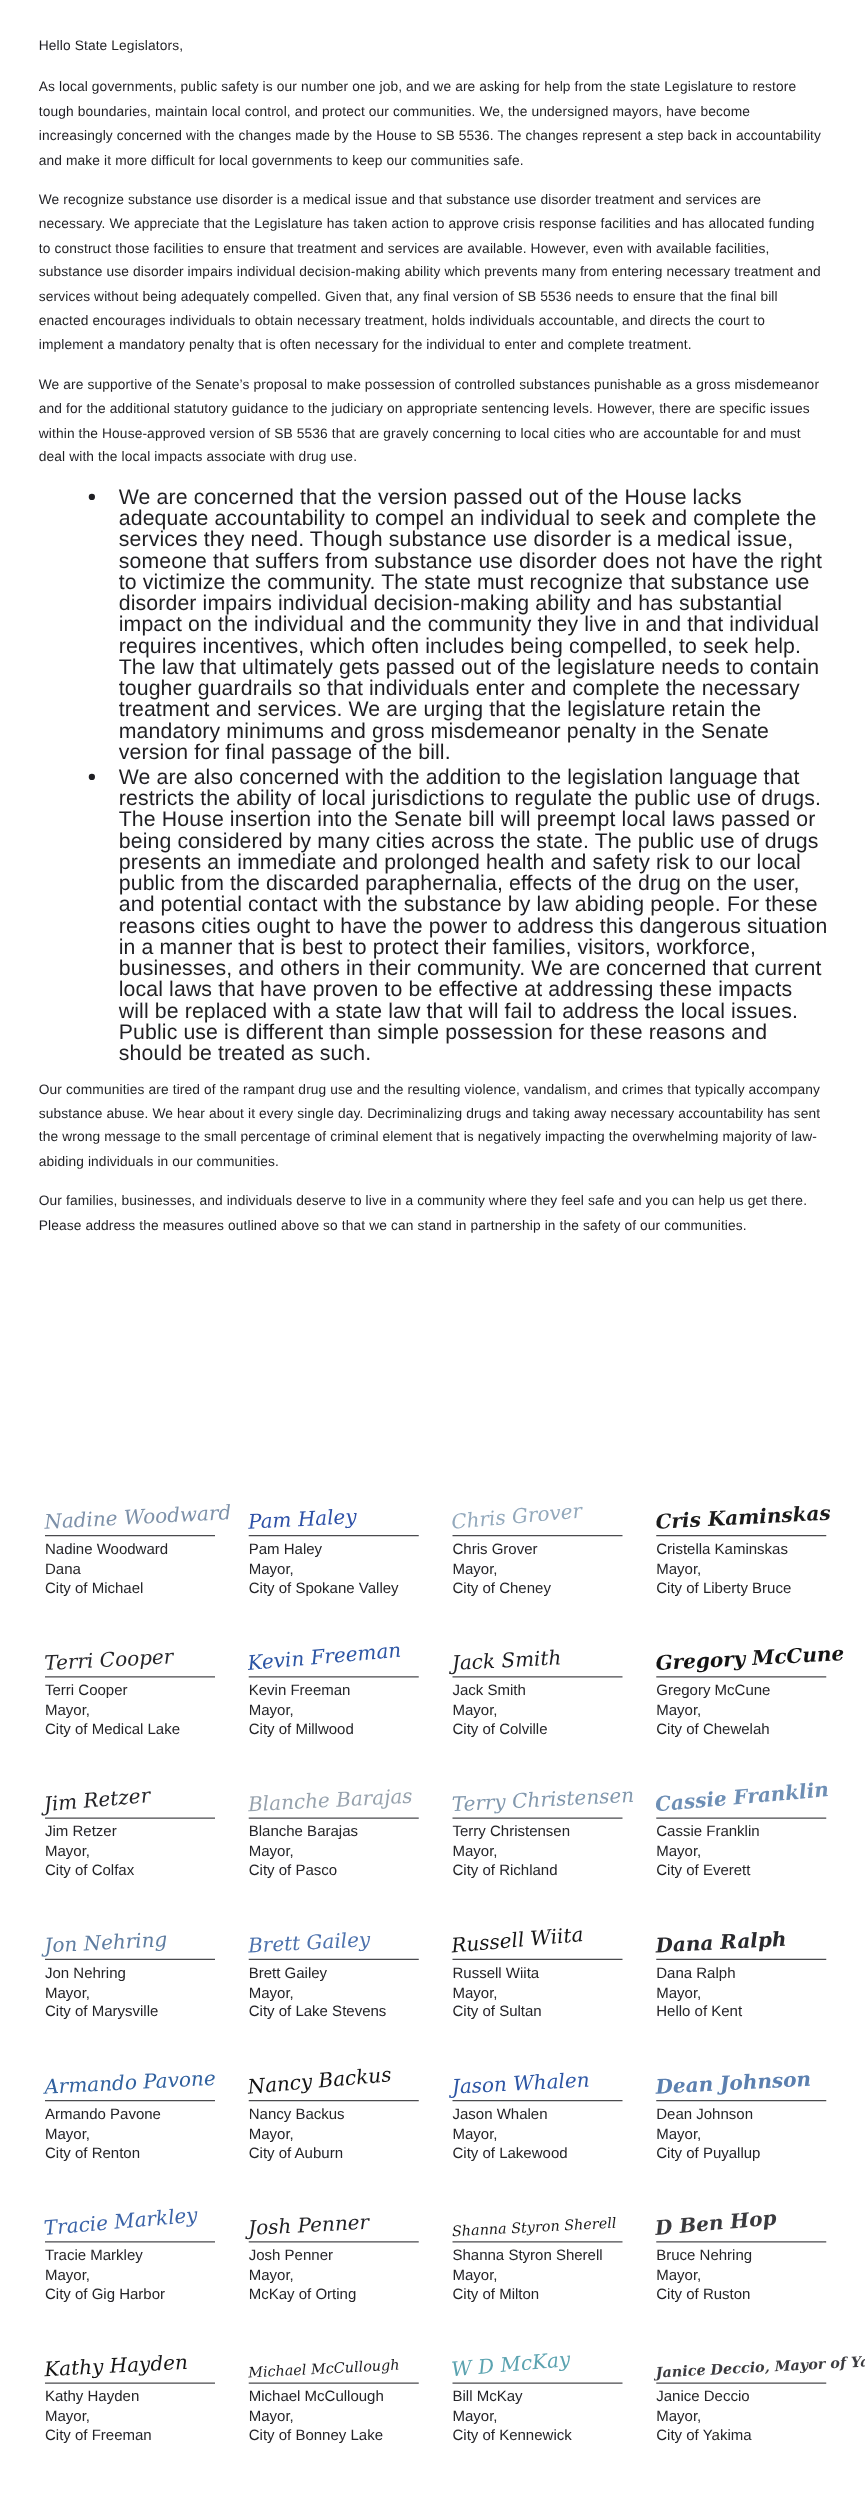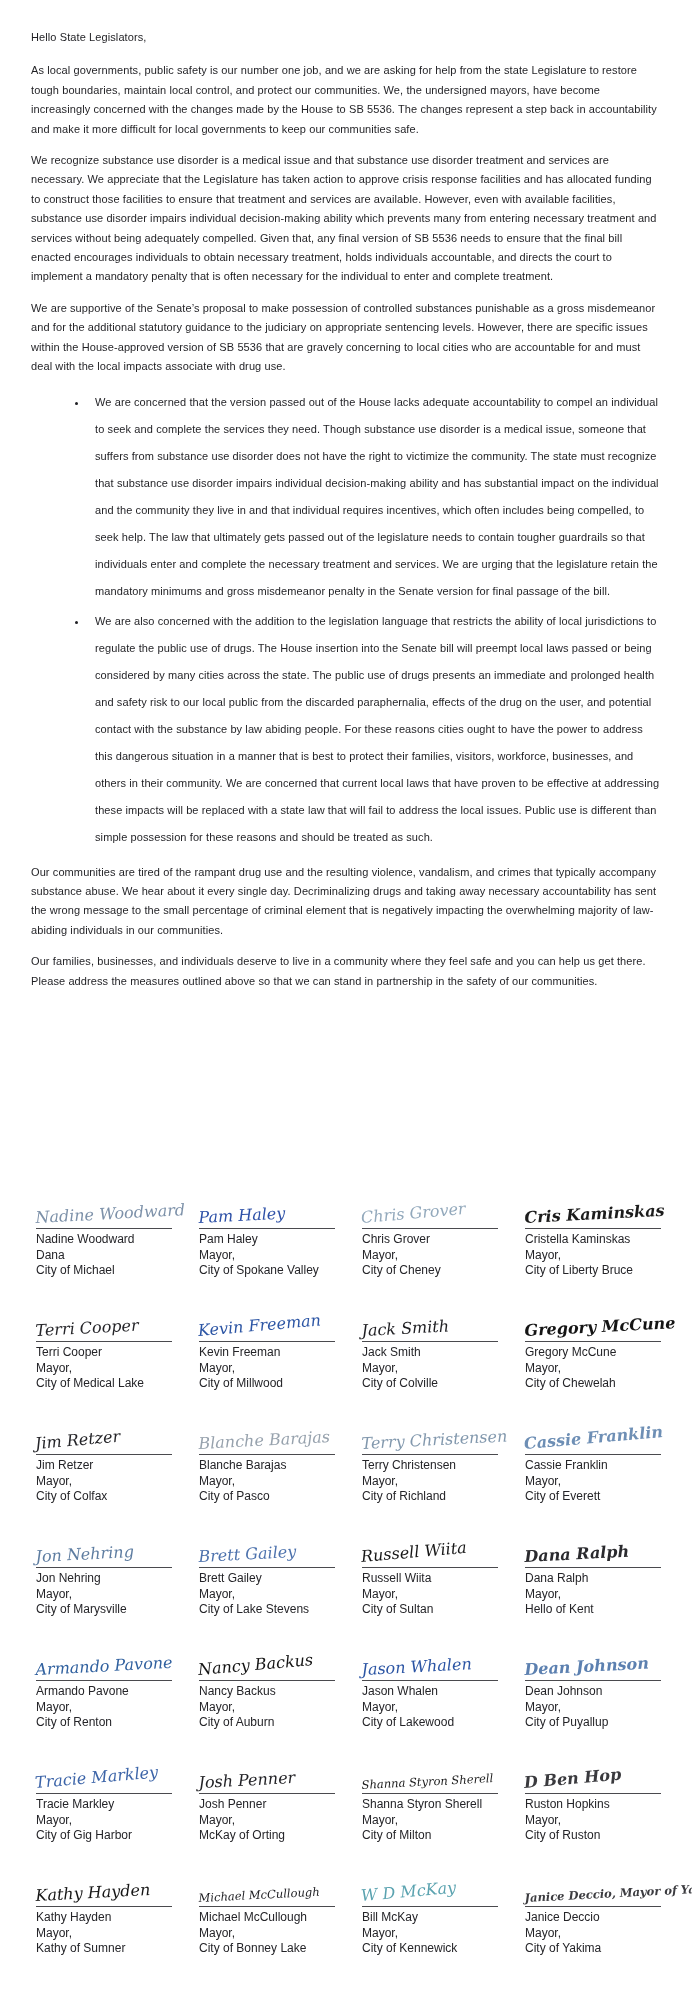--- a/index.html
+++ b/index.html
@@ -15,21 +15,21 @@
     margin:0 0 12px 0;
     font-size:11px;line-height:19.4px;
     letter-spacing:0.1px;
   }
   .letter .greeting{margin-bottom:14px;}
   .letter ul{
     margin:2px 0 12px 0;
     padding-left:57px;
   }
   .letter li{
-    font-size:11px;line-height:27px;
+    font-size:17px;line-height:17px;
     padding-left:7px;margin-bottom:3px;
     letter-spacing:0.1px;
   }
   .signoff{margin-top:2px;}
   
   .sig-grid{
     position:absolute;left:36px;top:1185px;
     display:grid;
     grid-template-columns:163px 163px 163px 163px;
     row-gap:19px;
@@ -231,30 +231,30 @@
   <div class="cell sm">
     <div class="sig" style="color: rgb(26, 26, 26);">Shanna Styron Sherell</div>
     <div class="sig-line"></div>
     <div class="nm">Shanna Styron Sherell</div>
     <div class="ti">Mayor,</div>
     <div class="ci">City of Milton</div>
   </div>
   <div class="cell">
     <div class="sig" style="color: rgb(58, 58, 62);">D Ben Hop</div>
     <div class="sig-line"></div>
-    <div class="nm">Ruston Hopkins</div>
+    <div class="nm">Bruce Nehring</div>
     <div class="ti">Mayor,</div>
     <div class="ci">City of Ruston</div>
   </div>
   <div class="cell">
     <div class="sig" style="color: rgb(22, 22, 22);">Kathy Hayden</div>
     <div class="sig-line"></div>
     <div class="nm">Kathy Hayden</div>
     <div class="ti">Mayor,</div>
-    <div class="ci">Kathy of Sumner</div>
+    <div class="ci">City of Freeman</div>
   </div>
   <div class="cell sm">
     <div class="sig" style="color: rgb(29, 29, 33);">Michael McCullough</div>
     <div class="sig-line"></div>
     <div class="nm">Michael McCullough</div>
     <div class="ti">Mayor,</div>
     <div class="ci">City of Bonney Lake</div>
   </div>
   <div class="cell">
     <div class="sig" style="color: rgb(91, 163, 176);">W D McKay</div>

